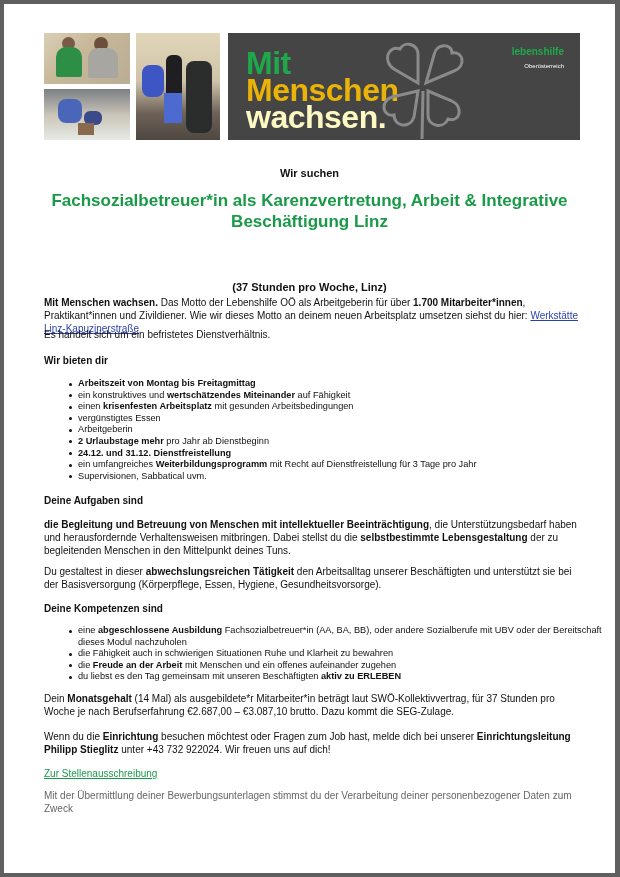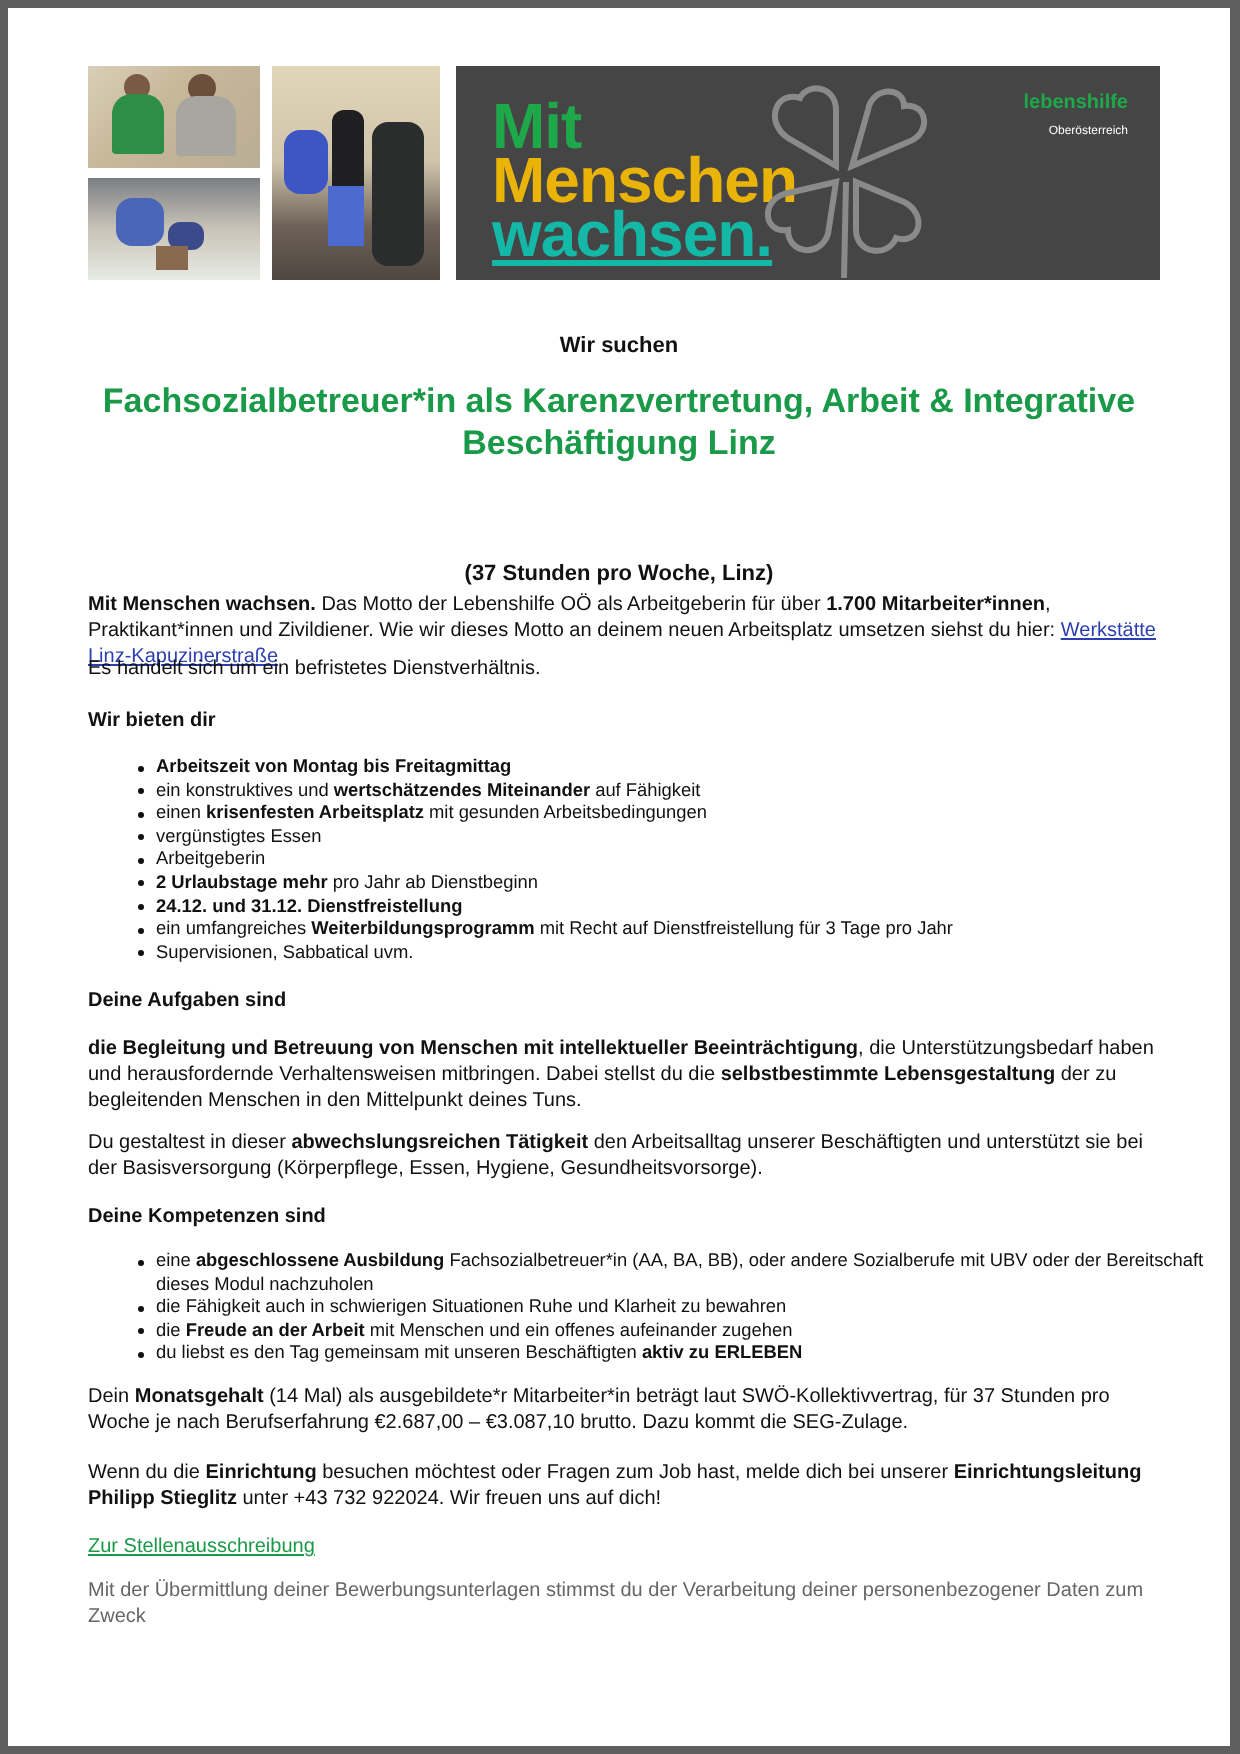--- a/index.html
+++ b/index.html
@@ -38,21 +38,21 @@
   .hero {
     position: absolute; left: 184px; top: 0; width: 352px; height: 107px;
     background: #454545;
   }
   .hero-line {
     position: absolute; left: 18px;
     font-weight: bold; font-size: 32px; line-height: 28px; letter-spacing: -0.5px;
   }
   .hero-line-1 { top: 16px; color: #1fa84a; }
   .hero-line-2 { top: 43px; color: #eab308; }
-  .hero-line-3 { top: 70px; color: #14b8a6; text-decoration: underline; }
+  .hero-line-3 { top: 70px; color: #fef9c3; }
   .clover { position: absolute; left: 150px; top: 6px; width: 90px; height: 100px; }
   .logo-name {
     position: absolute; right: 16px; top: 13px;
     color: #1fa84a; font-weight: bold; font-size: 10px;
   }
   .logo-region {
     position: absolute; right: 16px; top: 30px;
     color: #ffffff; font-size: 6px;
   }
   .center-block { position: absolute; left: 0; width: 611px; text-align: center; }

